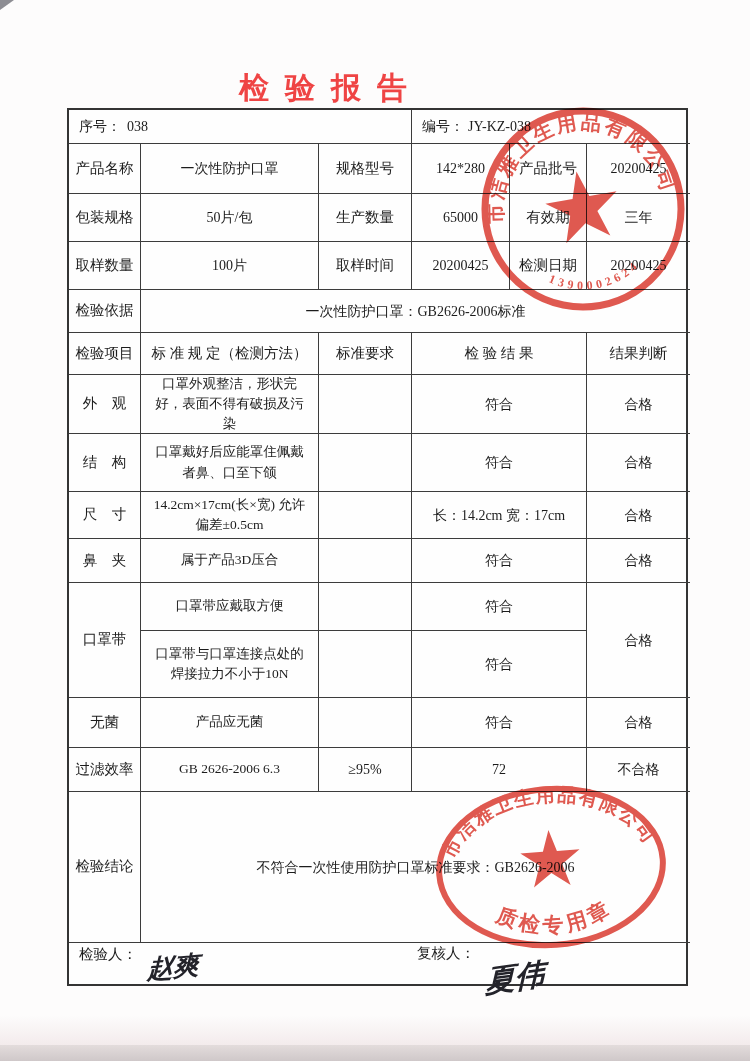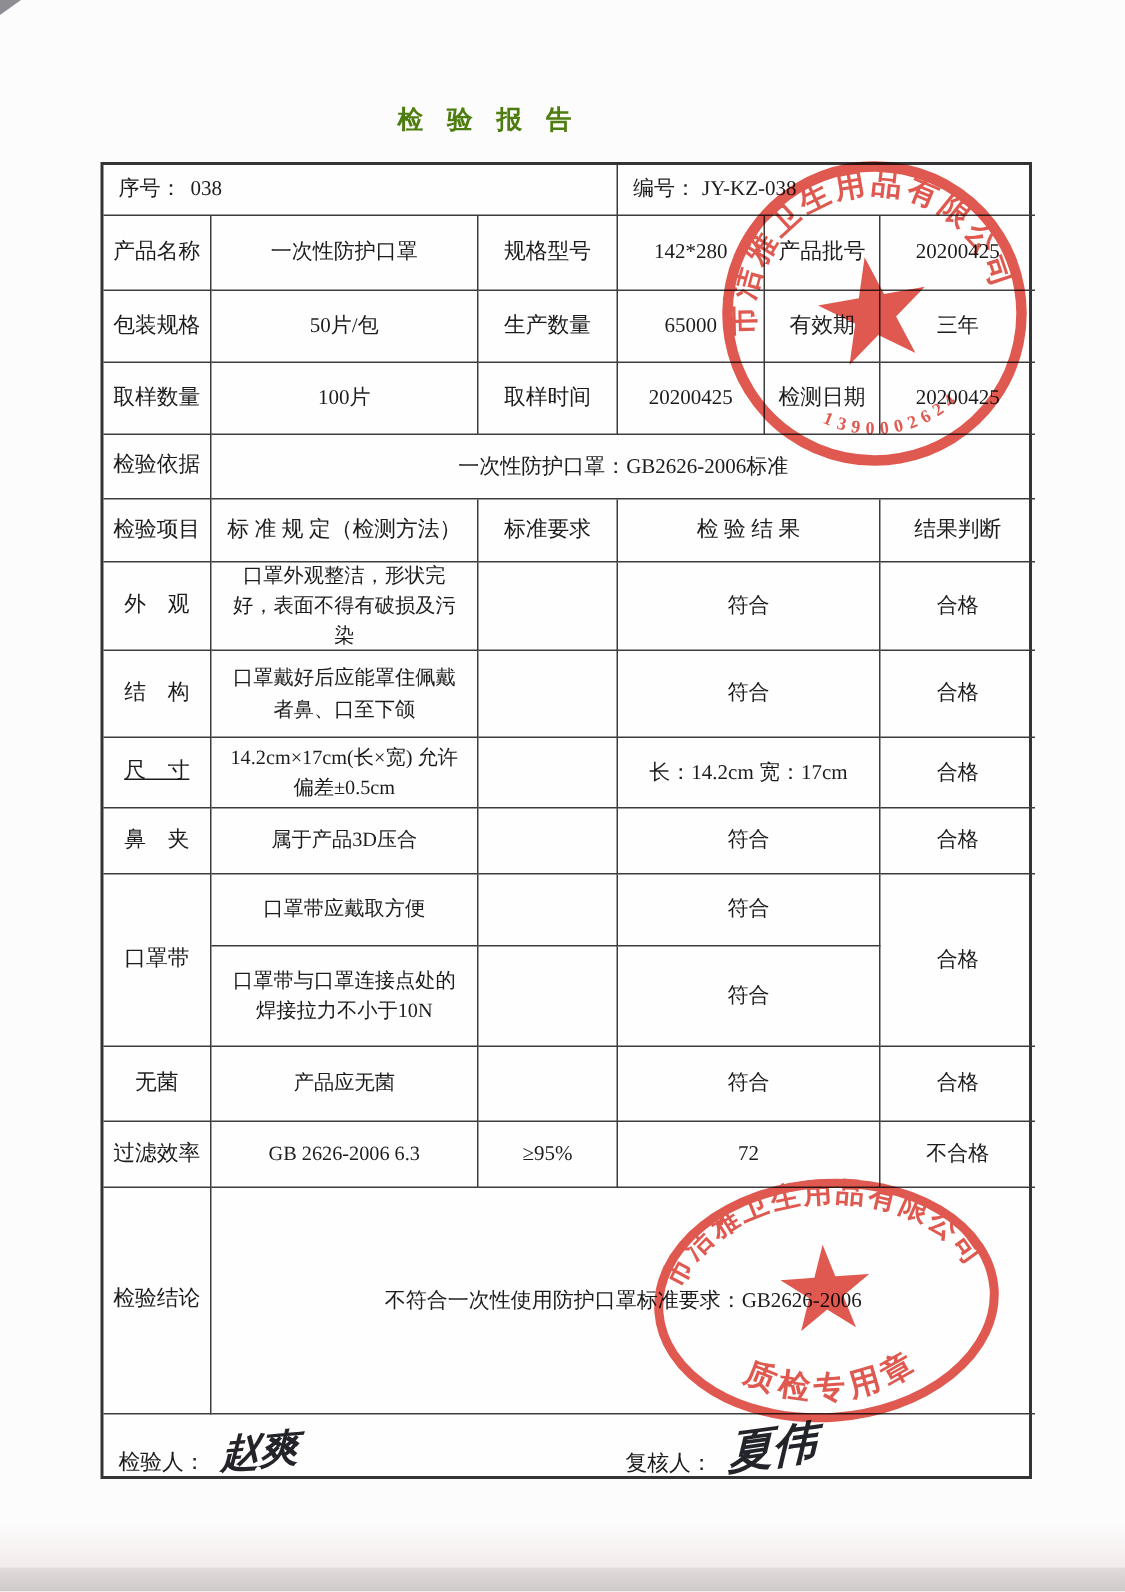--- a/index.html
+++ b/index.html
@@ -14,23 +14,23 @@
   }
   .corner-mark{
     position:absolute; left:0; top:0;
     width:0; height:0;
     border-top:10px solid #8d8d93;
     border-right:14px solid transparent;
   }
   .page-title{
     position:absolute; left:0; top:68px; width:646px;
     text-align:center;
-    font-size:17px; font-weight:bold;
+    font-size:30px; font-weight:bold;
     letter-spacing:16px; text-indent:16px;
-    color:#4d7c0f;
+    color:#ef4444;
   }
   .report-grid{
     position:absolute; left:67px; top:108px;
     width:621px; height:878px;
     display:grid;
     grid-template-columns:72px 178px 93px 98px 77px 103px;
     grid-template-rows:34px 50px 48px 48px 43px 42px 59px 58px 47px 44px 48px 67px 50px 44px 151px 45px;
     border:2.2px solid #343434;
     background:#fefefe;
     font-size:14px;
@@ -43,21 +43,21 @@
     padding:2px 4px;
     overflow:visible;
   }
   .no-r{ border-right:none; }
   .no-b{ border-bottom:none; }
   .al{ justify-content:flex-start; text-align:left; padding-left:10px; }
   .lbl{ font-size:14.5px; }
   .hdr{ font-size:14.5px; }
   .std{ font-size:13.5px; padding:2px 8px; }
   .sig-row{ position:relative; }
-  .sig-group{ display:flex; align-items:flex-end; }
+  .sig-group{ display:flex; align-items:flex-start; }
   .sig-group.g2{ position:absolute; left:348px; top:0; height:100%; }
   .sig-label{ font-size:14.5px; }
   .signature{
     font-size:26px; font-weight:bold; color:#23232a;
     font-style:italic;
     transform:rotate(-5deg) skewX(-6deg);
     margin-left:10px; margin-top:4px;
     white-space:nowrap;
   }
   .signature.s2{ font-size:30px; transform:rotate(-8deg) skewX(-8deg); margin-top:12px; }
@@ -133,21 +133,21 @@
   <div class="c" style="grid-column:3;grid-row:7;"></div>
   <div class="c" style="grid-column:4/6;grid-row:7;">符合</div>
   <div class="c no-r" style="grid-column:6;grid-row:7;">合格</div>
 
   <div class="c lbl" style="grid-column:1;grid-row:8;">结　构</div>
   <div class="c std" style="grid-column:2;grid-row:8;">口罩戴好后应能罩住佩戴者鼻、口至下颌</div>
   <div class="c" style="grid-column:3;grid-row:8;"></div>
   <div class="c" style="grid-column:4/6;grid-row:8;">符合</div>
   <div class="c no-r" style="grid-column:6;grid-row:8;">合格</div>
 
-  <div class="c lbl" style="grid-column:1;grid-row:9;text-decoration:underline;">尺　寸</div>
+  <div class="c lbl" style="grid-column:1;grid-row:9;">尺　寸</div>
   <div class="c std" style="grid-column:2;grid-row:9;">14.2cm×17cm(长×宽) 允许偏差±0.5cm</div>
   <div class="c" style="grid-column:3;grid-row:9;"></div>
   <div class="c" style="grid-column:4/6;grid-row:9;">长：14.2cm 宽：17cm</div>
   <div class="c no-r" style="grid-column:6;grid-row:9;">合格</div>
 
   <div class="c lbl" style="grid-column:1;grid-row:10;">鼻　夹</div>
   <div class="c std" style="grid-column:2;grid-row:10;">属于产品3D压合</div>
   <div class="c" style="grid-column:3;grid-row:10;"></div>
   <div class="c" style="grid-column:4/6;grid-row:10;">符合</div>
   <div class="c no-r" style="grid-column:6;grid-row:10;">合格</div>

